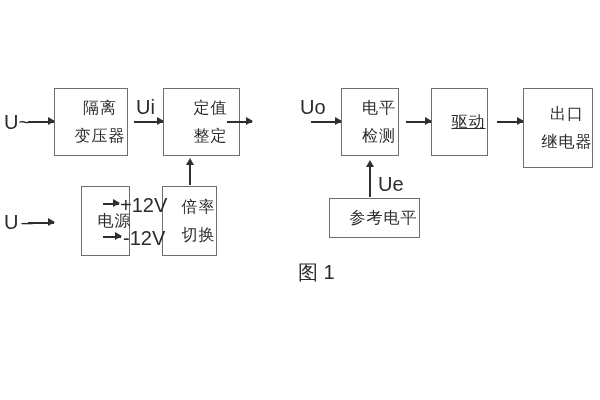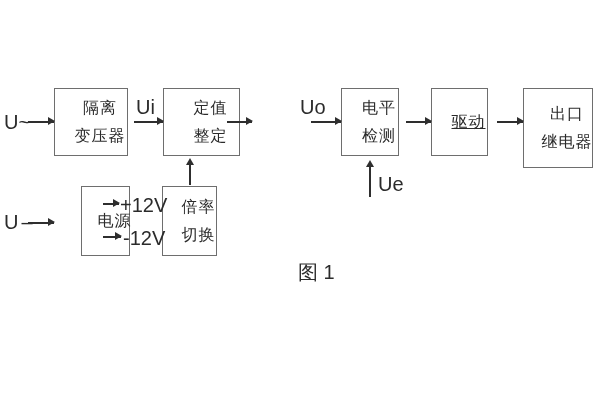--- a/index.html
+++ b/index.html
@@ -101,20 +101,23 @@
 
   <div class="box" style="left:54px; top:186px; width:49px; height:70px;margin-left:27px;">
     <span class="box-line">电源</span>
   </div>
 
   <div class="box" style="left:162px; top:186px; width:55px; height:70px;">
     <span class="box-line">倍率</span>
     <span class="box-line">切换</span>
   </div>
 
+  <div class="box" style="left:329px; top:198px; width:91px; height:40px; gap:0;">
+    <span class="box-line">参考电平</span>
+  </div>
 
   <span class="lbl" style="left:4px;   top:114px;">U~</span>
   <span class="lbl" style="left:136px; top:99px;">Ui</span>
   <span class="lbl" style="left:300px; top:99px;">Uo</span>
   <span class="lbl lbl-dc" style="left:4px; top:214px;">U–</span>
   <span class="lbl" style="left:120px; top:197px;">+12V</span>
   <span class="lbl" style="left:123px; top:230px;">-12V</span>
   <span class="lbl" style="left:378px; top:176px;">Ue</span>
 
   <div class="arr-r" style="left:28px;  top:121px; width:26px;"></div>

